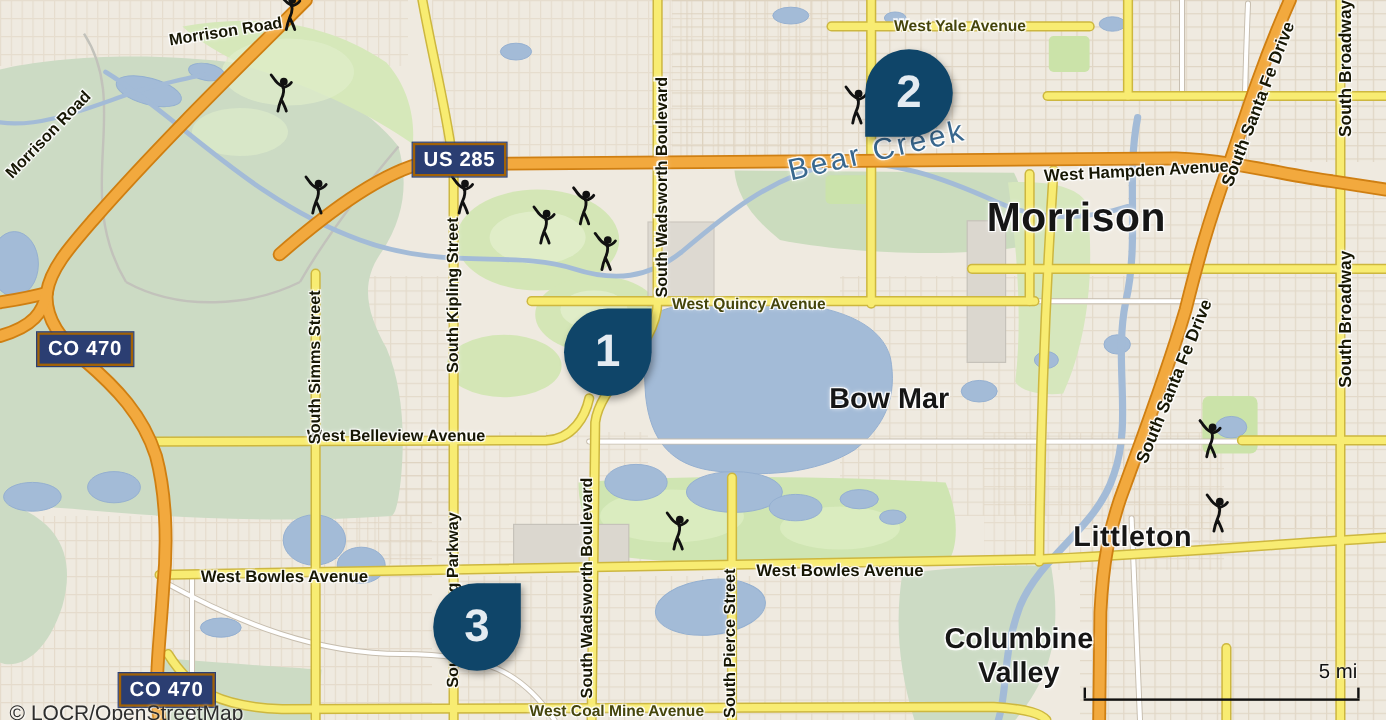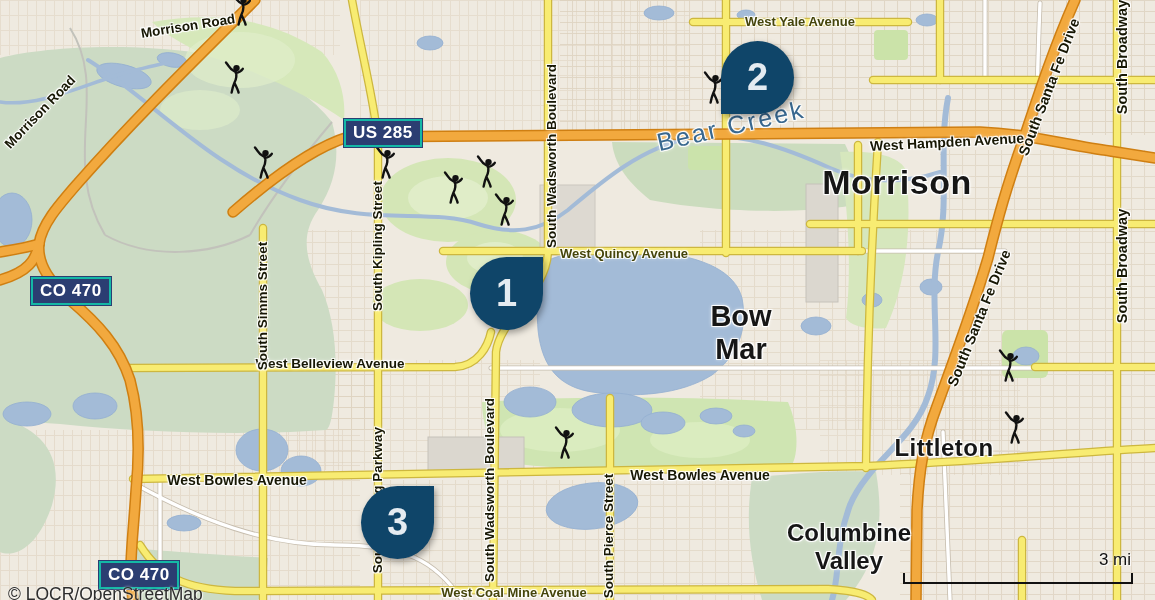--- a/index.html
+++ b/index.html
@@ -16,29 +16,29 @@
   .rdW {stroke:#ffffff;stroke-width:3.4px; fill:none;stroke-linecap:round;stroke-linejoin:round}
   .river{stroke:var(--water,#a3bbd7);fill:none;stroke-linecap:round}
   .lake{fill:var(--water,#a3bbd7);stroke:#93afd0;stroke-width:.8}
 
   
   .lbl{position:absolute;white-space:nowrap;transform:translate(-50%,-50%) rotate(var(--r,0deg));
        z-index:10;pointer-events:none;
        text-shadow:-1px -1px 0 rgba(255,255,255,.85),1px -1px 0 rgba(255,255,255,.85),
                    -1px 1px 0 rgba(255,255,255,.85),1px 1px 0 rgba(255,255,255,.85),0 0 4px #fff;font-weight:bold;}
   .city{font-size:34px;color:#161616;letter-spacing:.5px}
-  .citySm{font-size:29px;color:#161616;white-space:normal;text-align:center;line-height:1.15}
+  .citySm{font-size:24px;color:#161616;white-space:normal;text-align:center;line-height:1.15}
   .road{font-size:13px;color:#45450b}
   .roadB{font-size:13.5px;font-weight:bold;color:#171704}
   .water-lbl{font-size:25px;color:#39688f;letter-spacing:2.5px;font-weight:400}
 
   
   .shield{position:absolute;z-index:12;background:var(--shield,#2b3e72);color:#fff;
           font-weight:bold;font-size:17px;line-height:1;padding:3px 7px 4px;
-          border:2px solid #14b8a6;outline:1px solid #2b3e72;letter-spacing:.5px;white-space:nowrap}
+          border:2px solid #a16207;outline:1px solid #2b3e72;letter-spacing:.5px;white-space:nowrap}
 
   
   .marker{position:absolute;width:73px;height:73px;background:var(--marker,#0f4569);
           z-index:20;display:flex;align-items:center;justify-content:center;
           box-shadow:2px 3px 6px rgba(0,0,0,.35);cursor:pointer;}
   .marker span{color:#e4ebf1;font-size:38px;font-weight:bold;}
   .tipTR{border-radius:50% 0 50% 50%;}
   .tipBL{border-radius:50% 50% 50% 0;}
 
   
@@ -313,21 +313,21 @@
     <span>1</span>
   </div>
   <div class="marker tipBL" style="left:721px;top:41px">
     <span>2</span>
   </div>
   <div class="marker tipTR" style="left:361px;top:486px">
     <span>3</span>
   </div>
 
   <div class="scalebar">
-    <div class="scale-label">3 mi</div>
+    <div class="scale-label">5 mi</div>
     <div class="scale-line">
       <i class="tick tl"></i>
         <i class="tick tr"></i>
     </div>
   </div>
 
   <div class="attribution">© LOCR/OpenStreetMap</div>
 </div>
 
 </body></html>

